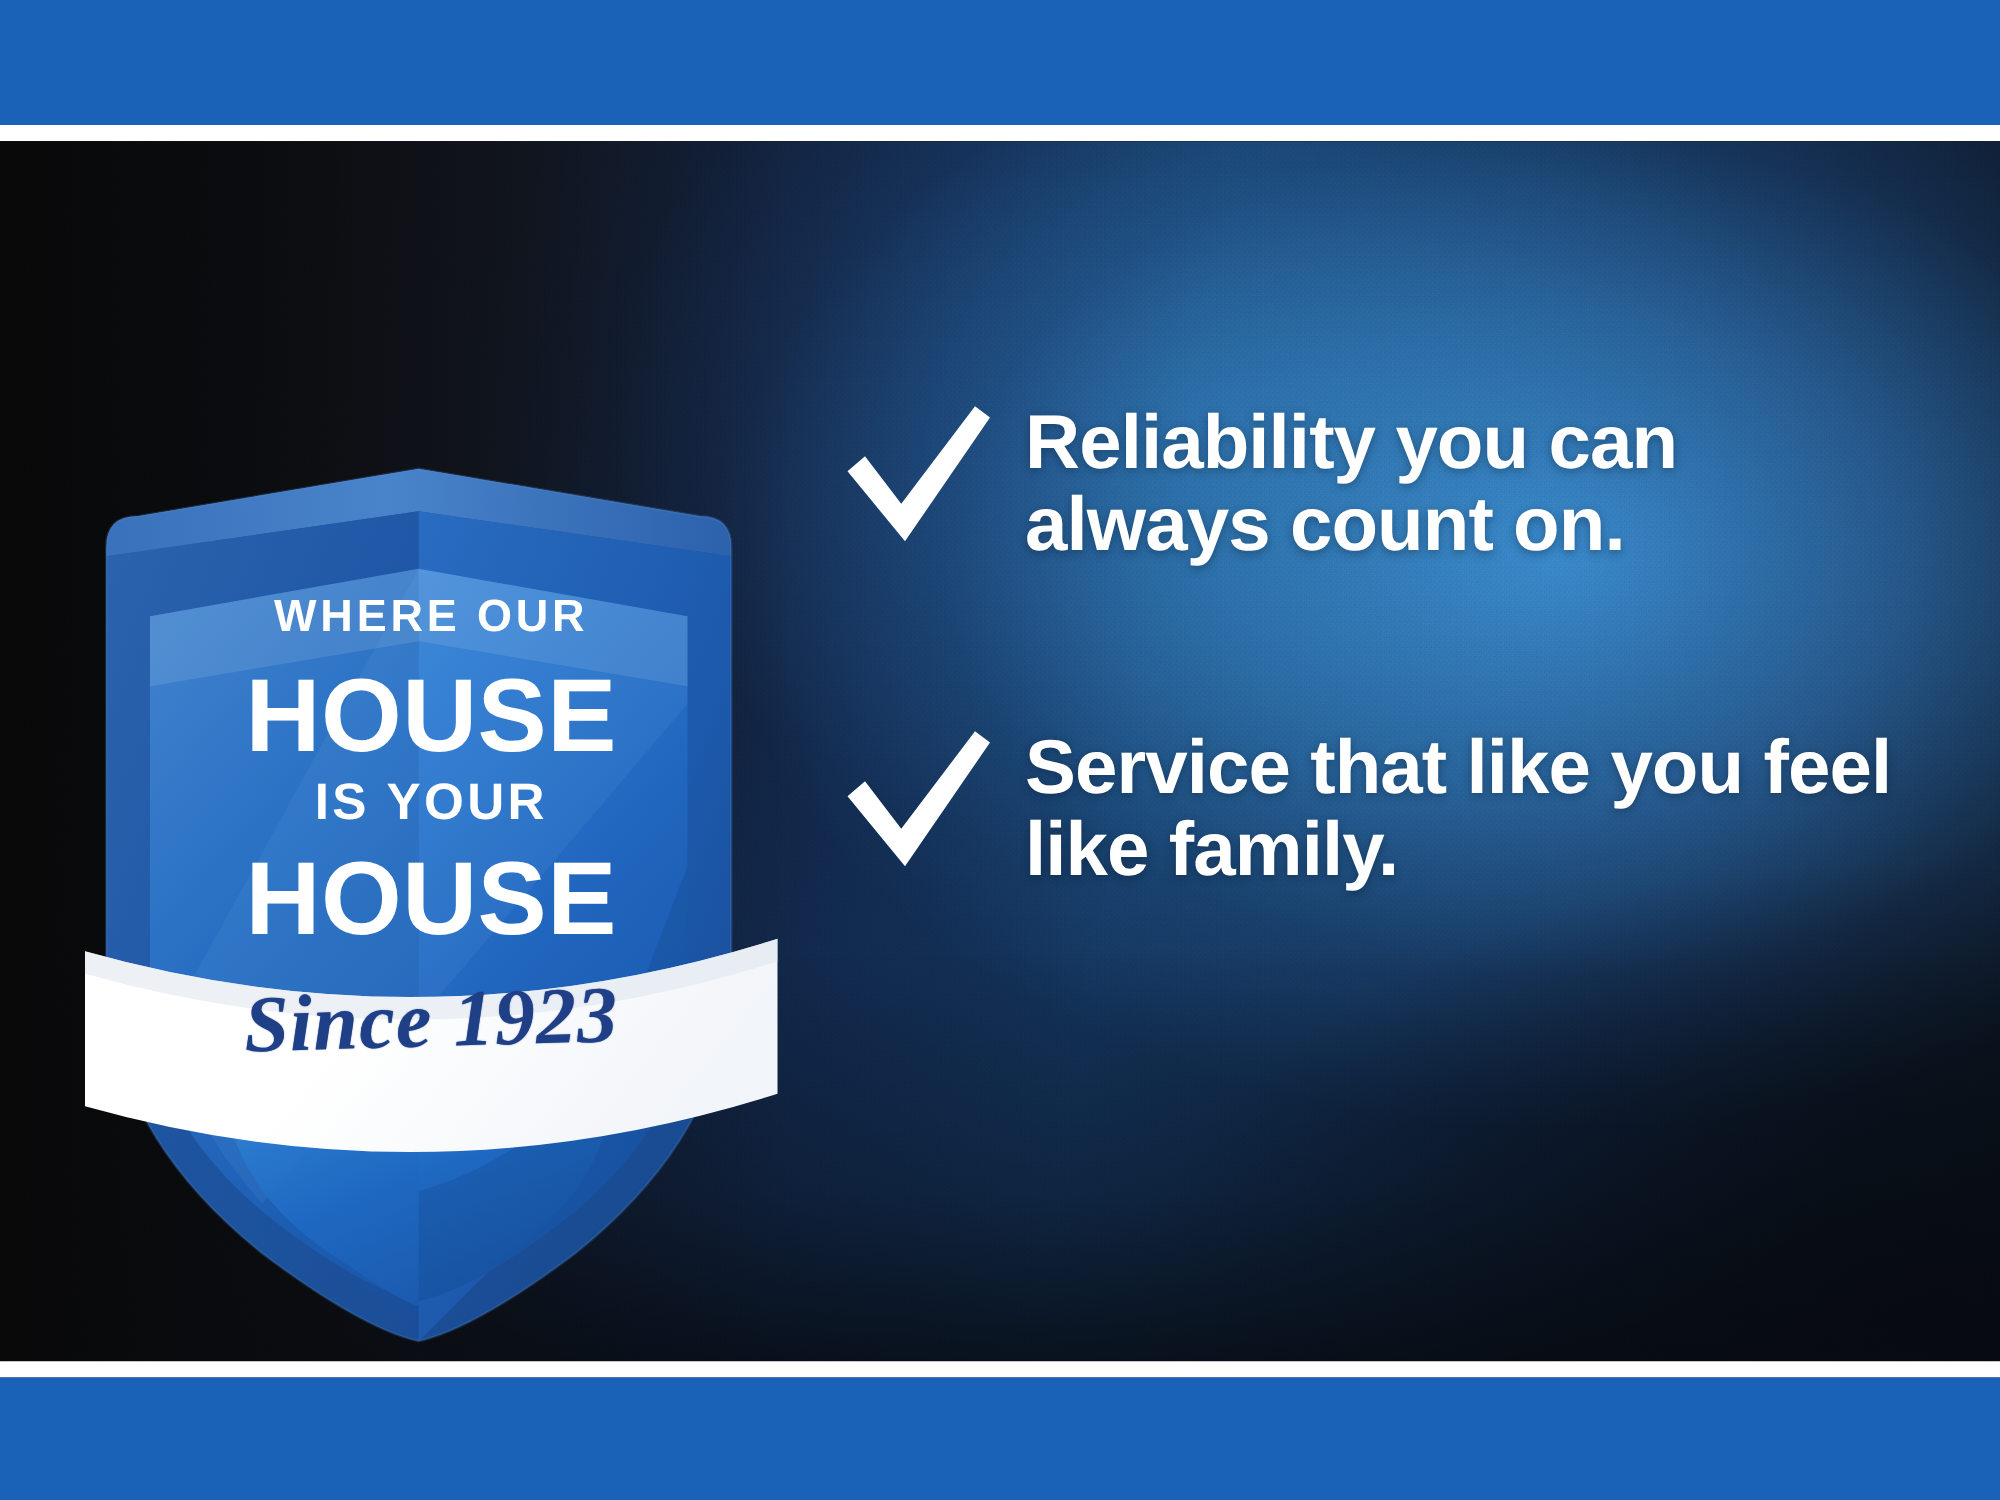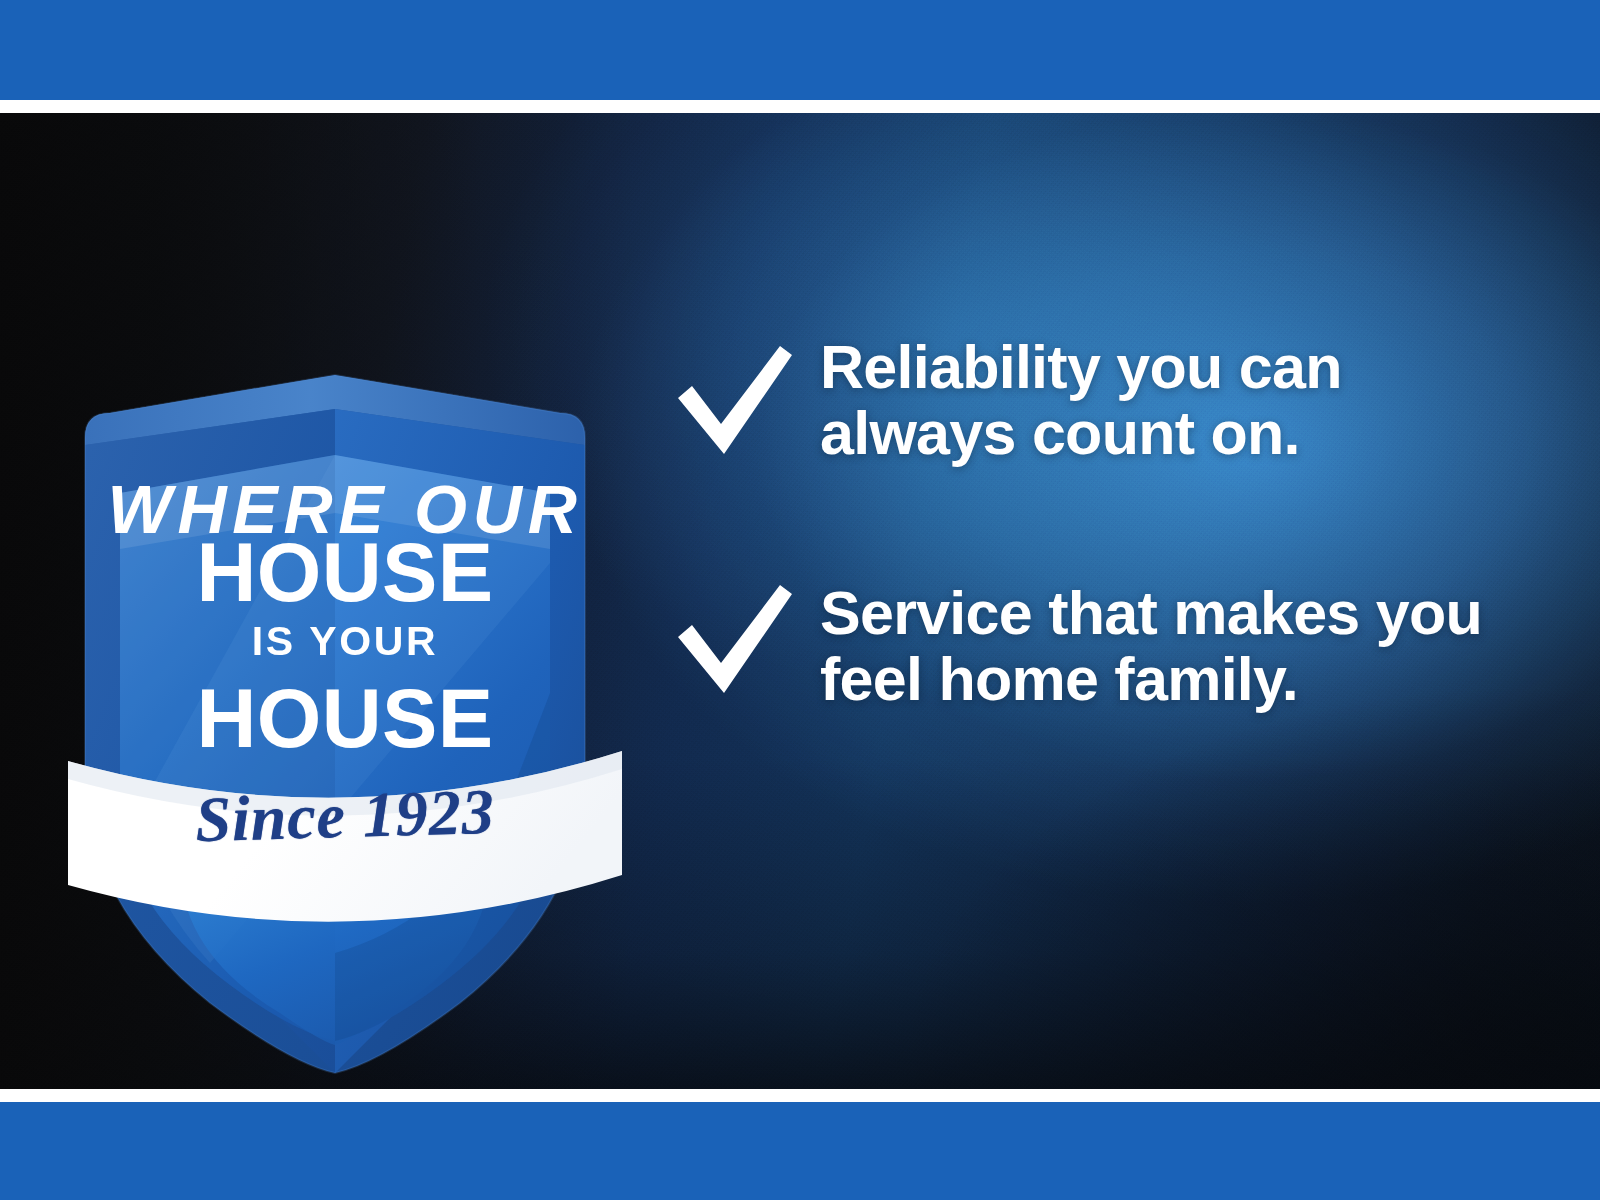--- a/index.html
+++ b/index.html
@@ -91,21 +91,21 @@
     position:absolute; left:0; top:0; width:570px; height:810px;
     pointer-events:none;
   }
   .st-line{
     position:absolute; width:100%; text-align:center; color:#ffffff;
     font-family:"Liberation Sans", sans-serif;
     font-weight:700; letter-spacing:.02em; line-height:1;
     text-transform:uppercase;
     white-space:nowrap;
   }
-  .st-where{ top:212px; font-size:68px; letter-spacing:.085em; font-weight:700;font-style:italic; }
+  .st-where{ top:212px; font-size:36px; letter-spacing:.085em; font-weight:700; }
   .st-house1{ top:268px; font-size:83px; letter-spacing:.005em; font-weight:700; }
   .st-isyour{ top:358px; font-size:41px; letter-spacing:.065em; font-weight:700; }
   .st-house2{ top:414px; font-size:83px; letter-spacing:.005em; font-weight:700; }
 
   .ribbon-text{
     position:absolute; left:0; top:516px; width:570px;
     text-align:center;
     font-family:"Liberation Serif", serif;
     font-style:italic; font-weight:700;
     font-size:64px; letter-spacing:.015em;
@@ -116,21 +116,21 @@
   }
 
   
   .benefits{
     position:absolute; left:672px; top:113px; width:860px; height:976px;
   }
   .benefit{
     position:absolute; left:0; width:860px;
     display:flex; align-items:flex-start; gap:26px;
   }
-  .b1{ top:109px;align-items:center; }
+  .b1{ top:95px; }
   .b2{ top:355px; }
   .b3{ top:672px; }
 
   .check{
     flex:0 0 auto; width:122px; height:116px; margin-top:2px;
   }
   .check svg{ display:block; width:100%; height:100%; }
 
   .benefit-text{
     color:#ffffff;
@@ -264,21 +264,21 @@
         </div>
         <div class="benefit-text">Reliability you can always count on.</div>
       </div>
 
       <div class="benefit b2">
         <div class="check">
           <svg viewBox="0 0 122 116" aria-hidden="true">
             <path d="M6,54 L20,42 L49,80 L108,2 L120,11 L52,110 Z" fill="#ffffff"></path>
           </svg>
         </div>
-        <div class="benefit-text">Service that makes you feel home family.</div>
+        <div class="benefit-text">Service that like you feel like family.</div>
       </div>
 
 
     </div>
   </div>
 
   <div class="bar-bottom-gap"></div>
   <div class="bar-bottom"></div>
 
 </div>

